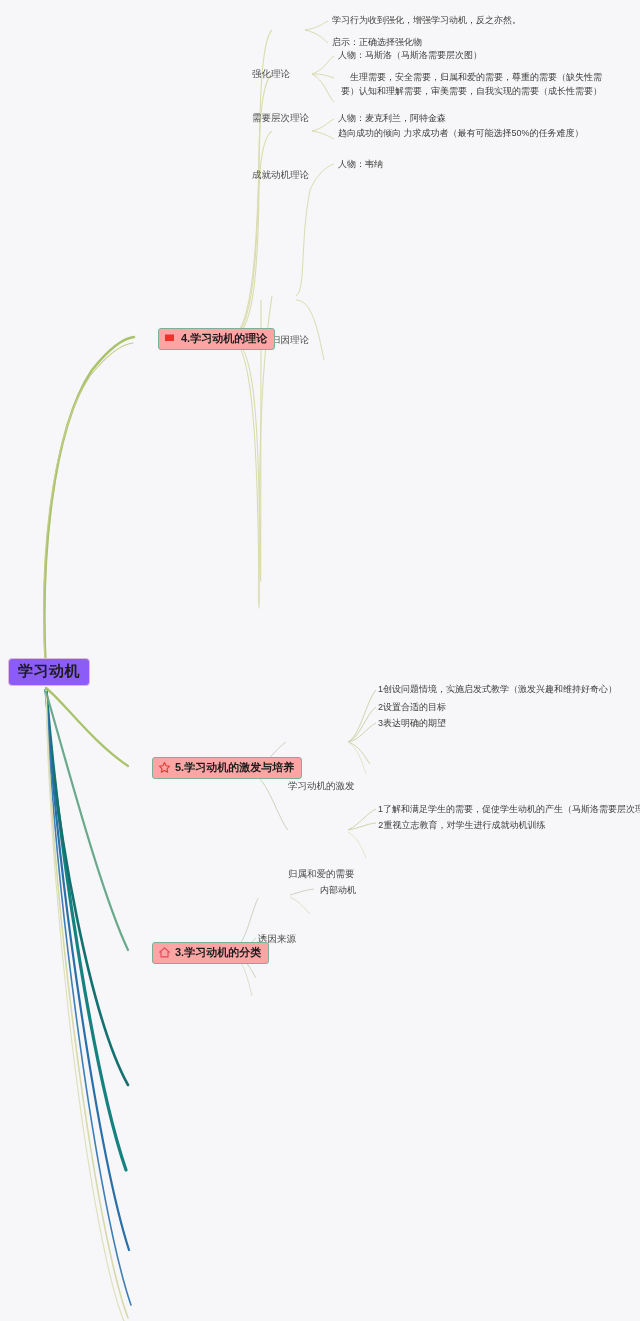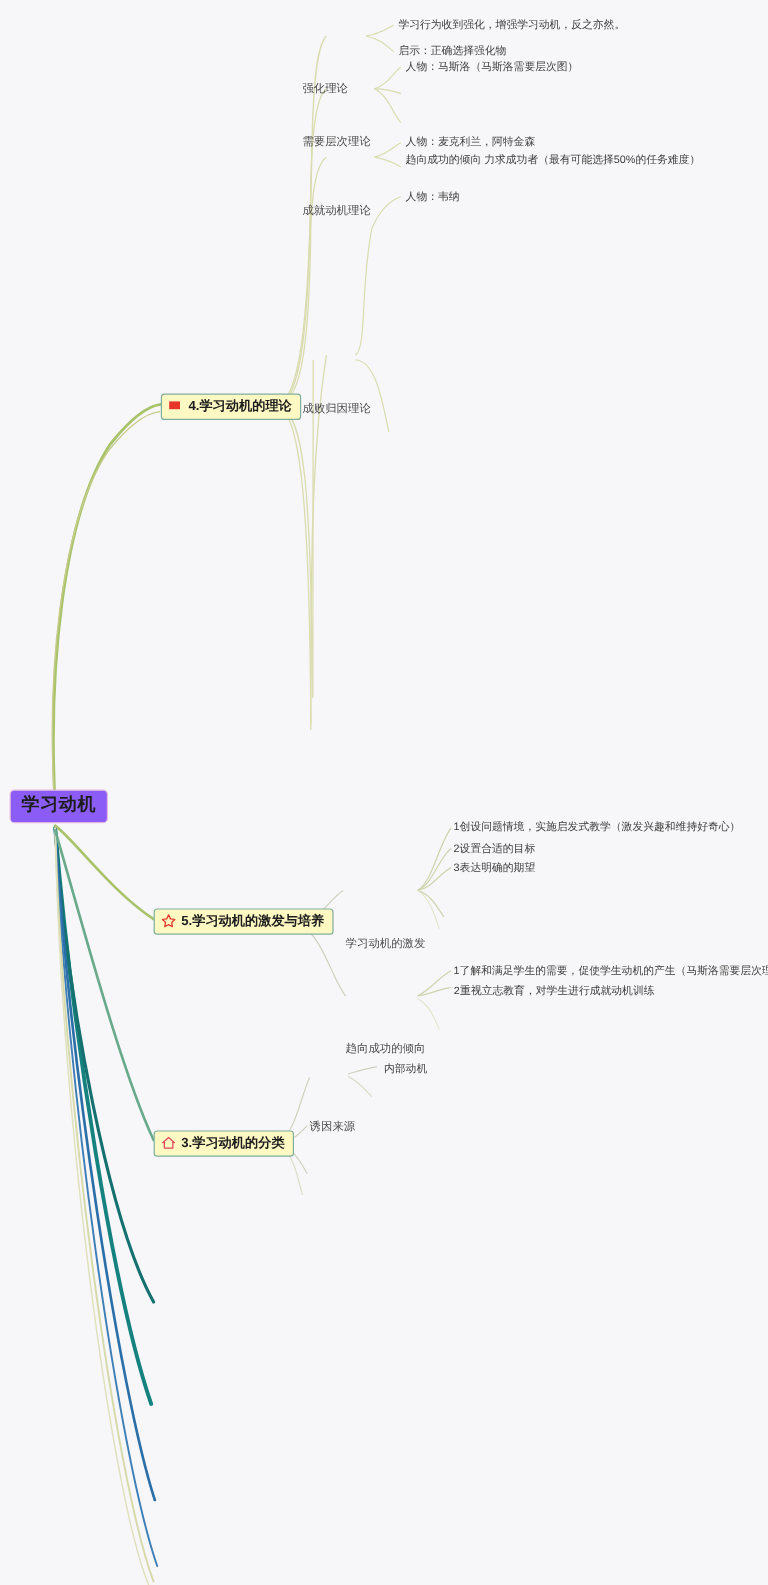--- a/index.html
+++ b/index.html
@@ -44,28 +44,29 @@
     z-index: 6;
   }
 
   
   .branch-node {
     position: absolute;
     display: flex;
     align-items: center;
     gap: 4px;
     padding: 2px 7px 3px 5px;
-    background: #fef9c3;
+    background: #fca5a5;
     border: 1px solid #7fae9c;
     border-radius: 3px;
     font-size: 11px;
     font-weight: bold;
     color: #1d1d1d;
     white-space: nowrap;
     z-index: 6;
+    margin-left: 24px;
   }
   .branch-label { display: inline-block; }
 
   
   .icon {
     display: inline-block;
     flex: 0 0 auto;
     width: 13px;
     height: 13px;
     line-height: 0;
@@ -201,31 +202,32 @@
   <div class="sub-label" style="left:252px; top:125px;">成就动机理论</div>
 
   <div class="sub-label" style="left:252px; top:290px;">成败归因理论</div>
 
   <div class="leaf-text nowrap" style="left:332px; top:14px;">学习行为收到强化，增强学习动机，反之亦然。</div>
 
   <div class="leaf-text nowrap" style="left:332px; top:36px;">启示：正确选择强化物</div>
 
   <div class="leaf-text nowrap" style="left:338px; top:49px;">人物：马斯洛（马斯洛需要层次图）</div>
 
+  <div class="leaf-text wrap" style="left:338px; top:71px;">生理需要，安全需要，归属和爱的需要，尊重的需要（缺失性需要）认知和理解需要，审美需要，自我实现的需要（成长性需要）</div>
 
 
   <div class="leaf-text nowrap" style="left:338px; top:112px;">人物：麦克利兰，阿特金森</div>
 
   <div class="leaf-text nowrap" style="left:338px; top:127px;">趋向成功的倾向 力求成功者（最有可能选择50%的任务难度）</div>
 
   <div class="leaf-text nowrap" style="left:338px; top:158px;">人物：韦纳</div>
 
   <div class="sub-label" style="left:288px; top:736px;">学习动机的激发</div>
 
-  <div class="sub-label" style="left:288px; top:824px;">趋向成功的倾向</div>
+  <div class="sub-label" style="left:288px; top:824px;">归属和爱的需要</div>
 
   <div class="leaf-text nowrap" style="left:378px; top:683px;">1创设问题情境，实施启发式教学（激发兴趣和维持好奇心）</div>
 
   <div class="leaf-text nowrap" style="left:378px; top:701px;">2设置合适的目标</div>
 
   <div class="leaf-text nowrap" style="left:378px; top:717px;">3表达明确的期望</div>
 
   <div class="leaf-text nowrap" style="left:378px; top:803px;">1了解和满足学生的需要，促使学生动机的产生（马斯洛需要层次理论）</div>
 
   <div class="leaf-text nowrap" style="left:378px; top:820px;font-family:Liberation Mono, monospace;">2重视立志教育，对学生进行成就动机训练</div>

